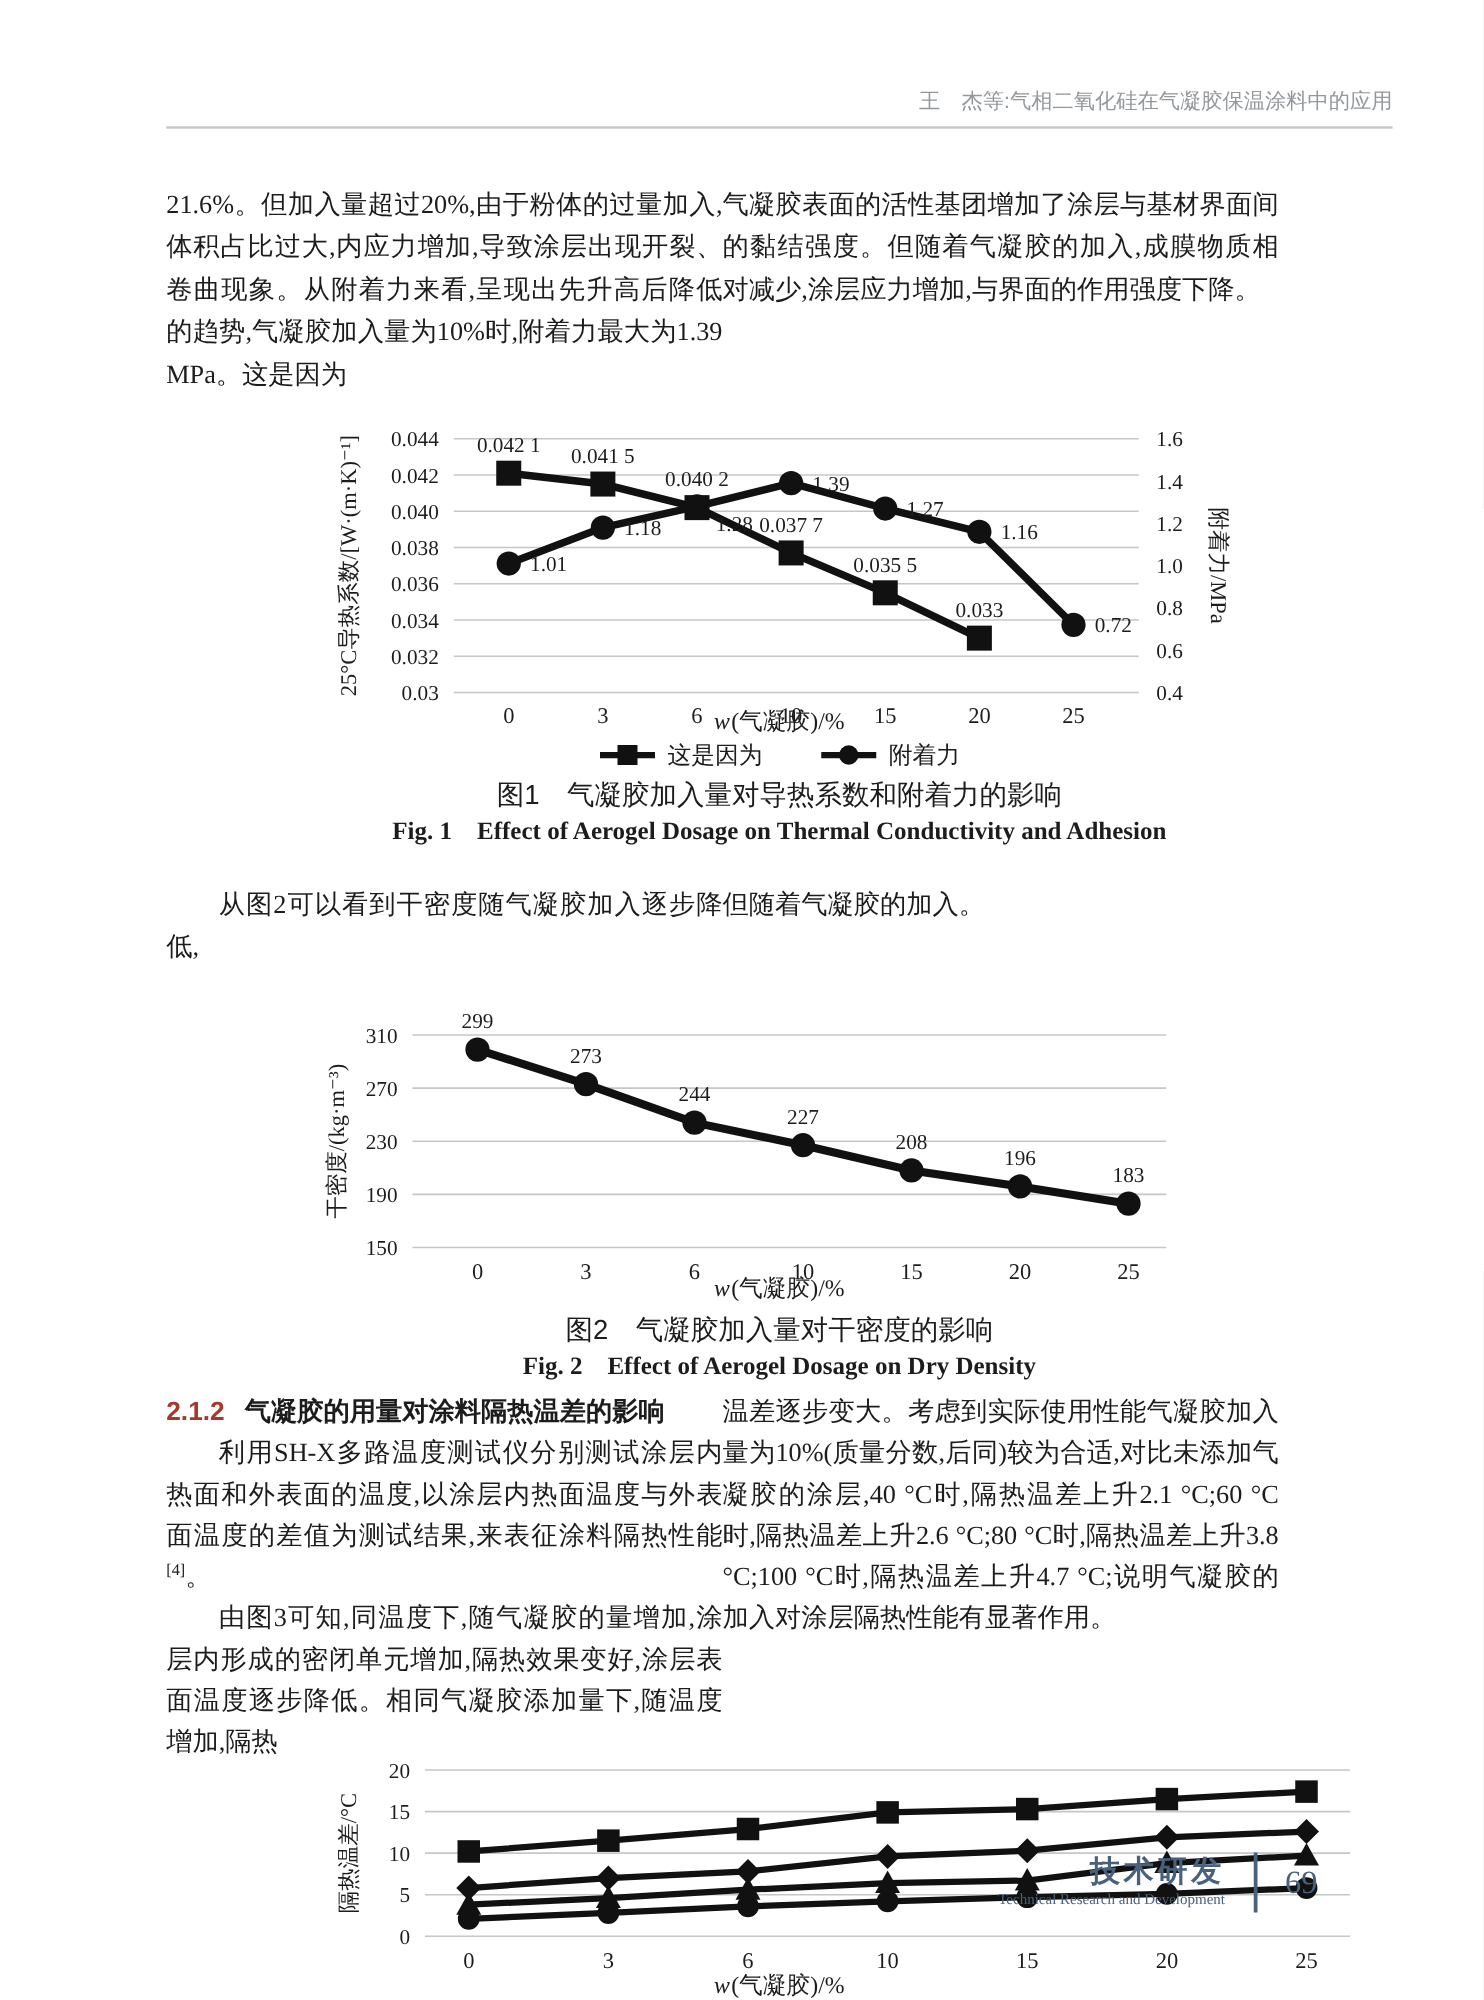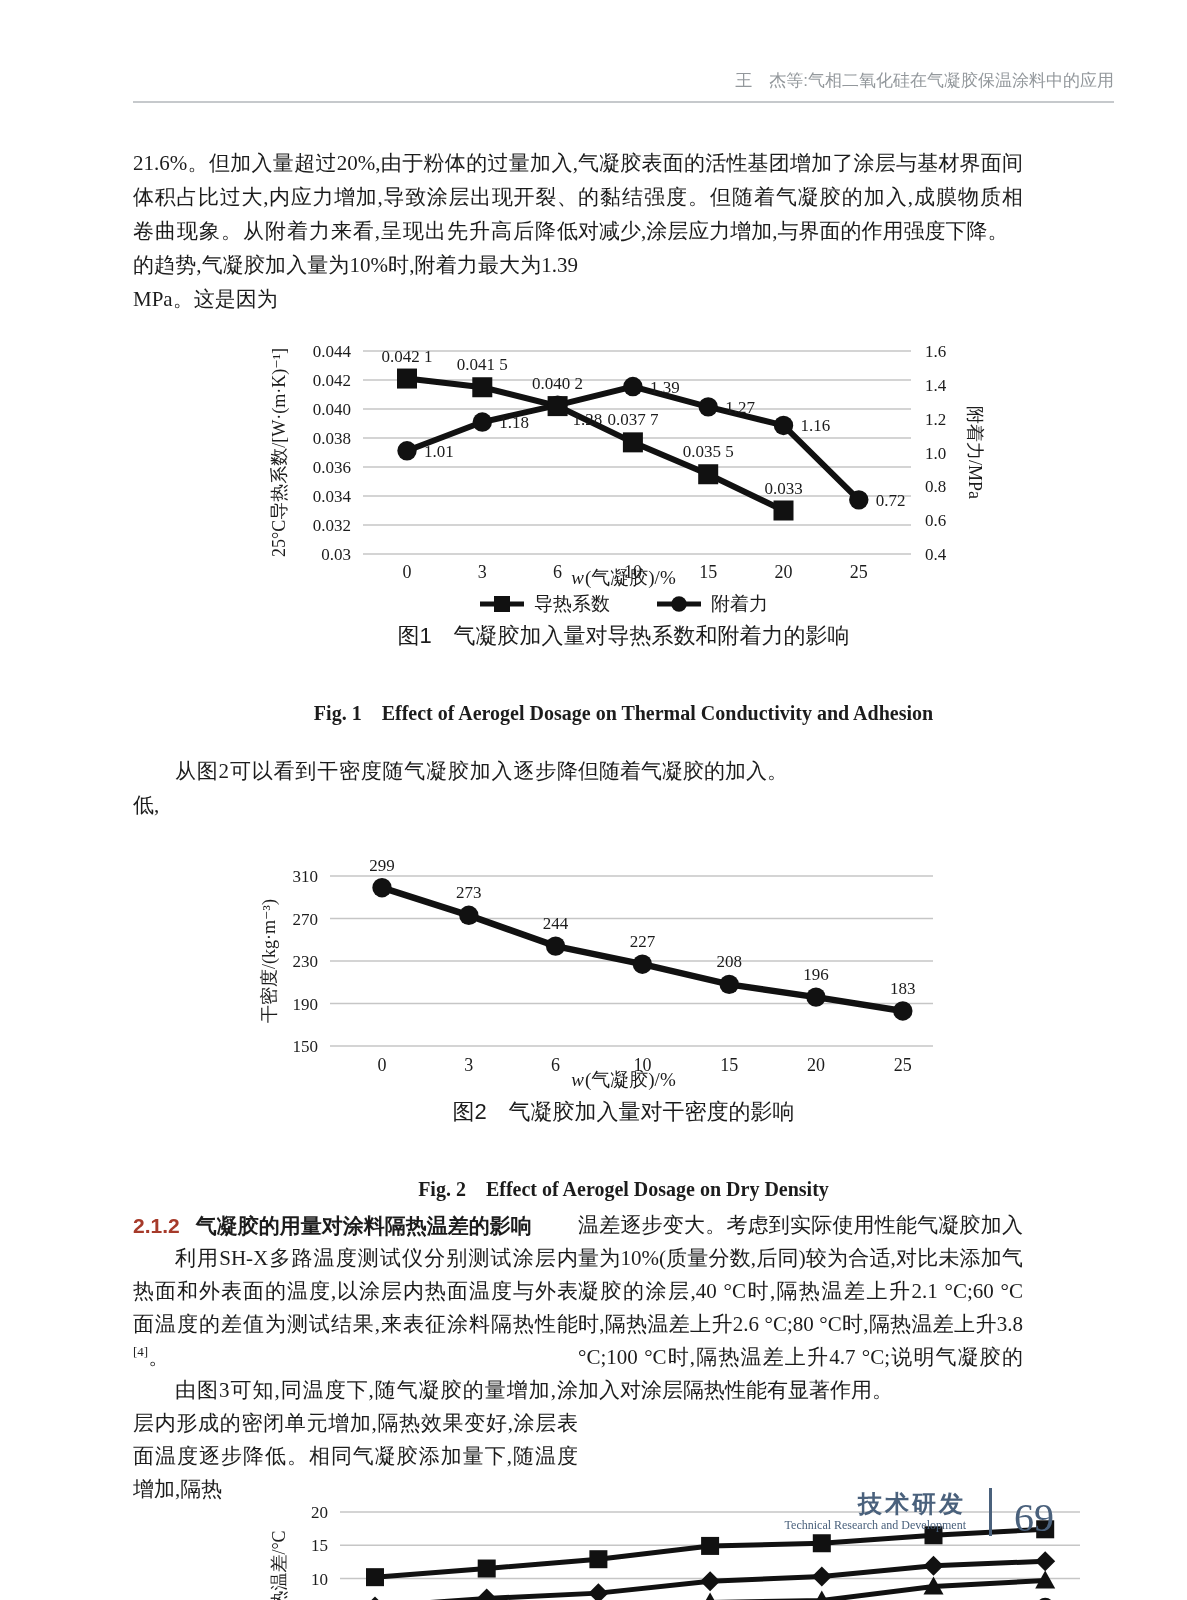--- a/index.html
+++ b/index.html
@@ -35,37 +35,37 @@
   .fig{margin:0;padding:0;text-align:center;}
   .fig svg{display:block;margin:0 auto;overflow:visible;}
   svg text{font-family:"Liberation Serif","DejaVu Serif",serif;fill:#1c1c1c;}
   .xlabel{font-size:19px;height:22px;line-height:22px;text-align:center;}
   .xlabel i{margin-right:1px;}
   .legend{display:flex;justify-content:center;align-items:center;height:26px;}
   .legend-f1{gap:46px;}
   .lg-item{display:inline-flex;align-items:center;}
   .lg-label{font-size:19px;margin-left:9px;}
   .cap-zh{font-family:"Liberation Sans","DejaVu Sans",sans-serif;font-weight:normal;font-size:22px;height:30px;line-height:30px;text-align:center;}
-  .cap-en{font-weight:bold;font-size:20px;height:28px;line-height:28px;text-align:center;margin-top:48px;}
+  .cap-en{font-weight:bold;font-size:20px;height:28px;line-height:28px;text-align:center;}
   .m-fig1{margin-top:-8px;}
   .xl1{margin-top:-16px;} .lg1{margin-top:2px;} .cz1{margin-top:4px;}
   .row2{margin-top:6px;}
   .m-fig2{margin-top:2px;}
   .xl2{margin-top:-14px;} .cz2{margin-top:6px;}
   .m-fig3{margin-top:-20px;}
   .xl3{margin-top:-6px;}
   .footer{
     position:absolute;right:133px;top:1482px;
     display:flex;align-items:center;color:#4a617c;gap:12px;
   }
   .f-left{text-align:right;margin-right:11px;}
   .f-zh{font-family:"Liberation Sans","DejaVu Sans",sans-serif;font-weight:bold;font-size:24px;letter-spacing:3px;line-height:26px;}
   .f-en{font-size:12px;line-height:16px;}
   .f-bar{width:3px;height:48px;background:#4a617c;margin-right:10px;}
-  .f-num{font-size:40px;margin-top:12px;}
+  .f-num{font-size:26px;}
 </style>
 </head>
 <body>
 
 <div class="page">
 
   <div class="running-head">王　杰等:气相二氧化硅在气凝胶保温涂料中的应用</div>
   <div class="head-rule"></div>
 
   <div class="twocol">
@@ -136,21 +136,21 @@
         <circle fill="#111111" cx="695.8" cy="162.86666666666667" r="9.7"></circle>
         <text x="712.8" y="168.86666666666667" text-anchor="start" font-size="17">0.72</text>
       </svg>
     <div class="xlabel xl1"><i>w</i><span>(气凝胶)/%</span></div>
     <div class="legend legend-f1 lg1">
         <span class="lg-item">
           <svg width="46" height="22" viewBox="0 0 46 22">
             <line x1="1" y1="11" x2="45" y2="11" stroke="#111111" stroke-width="5"></line>
             <rect fill="#111111" x="15" y="3" width="16" height="16"></rect>
           </svg>
-          <span class="lg-label">导热系数</span>
+          <span class="lg-label">这是因为</span>
         </span>
         <span class="lg-item">
           <svg width="46" height="22" viewBox="0 0 46 22">
             <line x1="1" y1="11" x2="45" y2="11" stroke="#111111" stroke-width="5"></line>
             <circle fill="#111111" cx="23" cy="11" r="7.76"></circle>
           </svg>
           <span class="lg-label">附着力</span>
         </span>
       </div>
     <figcaption class="cap-zh cz1">图1　气凝胶加入量对导热系数和附着力的影响</figcaption>

